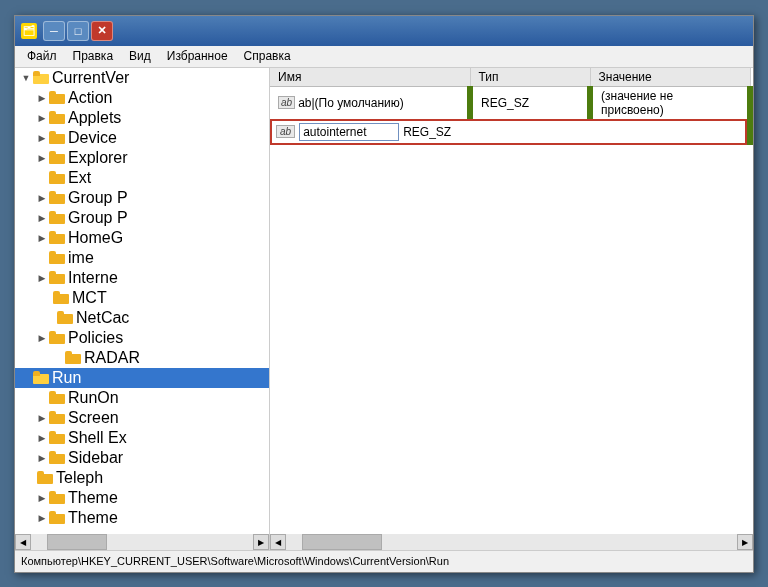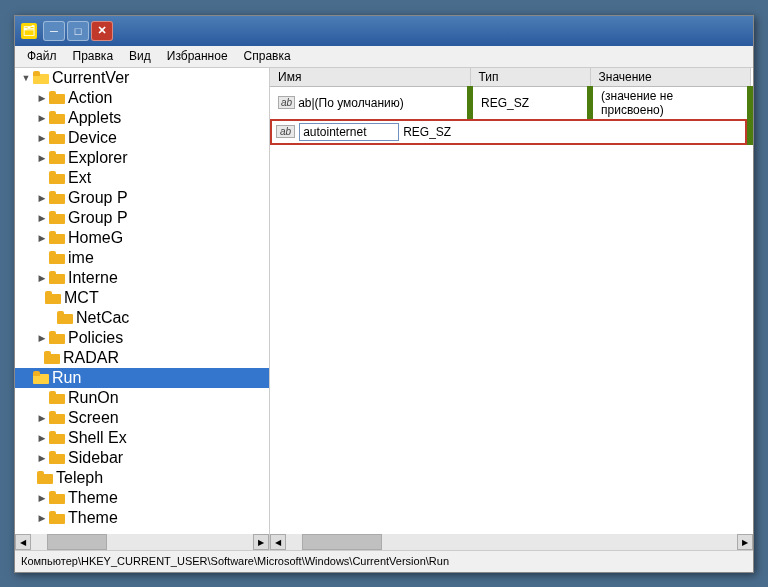--- a/index.html
+++ b/index.html
@@ -322,36 +322,36 @@
       <div class="tree-node" style="padding-left:20px;">
         <span class="tree-arrow" style="visibility:hidden;">▶</span>
         <span class="folder-icon"></span>
         <span class="tree-label">ime</span>
       </div>
       <div class="tree-node" style="padding-left:20px;">
         <span class="tree-arrow">▶</span>
         <span class="folder-icon"></span>
         <span class="tree-label">Interne</span>
       </div>
-      <div class="tree-node" style="padding-left:16px;text-align:center;">
+      <div class="tree-node" style="padding-left:24px;text-align:center;">
         <span class="tree-arrow" style="visibility:hidden;">▶</span>
         <span class="folder-icon"></span>
         <span class="tree-label">MCT</span>
       </div>
       <div class="tree-node" style="padding-left:28px;">
         <span class="tree-arrow" style="visibility:hidden;">▶</span>
         <span class="folder-icon"></span>
         <span class="tree-label">NetCac</span>
       </div>
       <div class="tree-node" style="padding-left:20px;">
         <span class="tree-arrow">▶</span>
         <span class="folder-icon"></span>
         <span class="tree-label">Policies</span>
       </div>
-      <div class="tree-node" style="padding-left:15px;">
+      <div class="tree-node" style="padding-left:36px;">
         <span class="tree-arrow" style="visibility:hidden;">▶</span>
         <span class="folder-icon"></span>
         <span class="tree-label">RADAR</span>
       </div>
       <div class="tree-node selected" style="padding-left:4px;">
         <span class="tree-arrow" style="visibility:hidden; color:white;">▶</span>
         <span class="folder-icon open"></span>
         <span class="tree-label">Run</span>
       </div>
       <div class="tree-node" style="padding-left:20px;">

